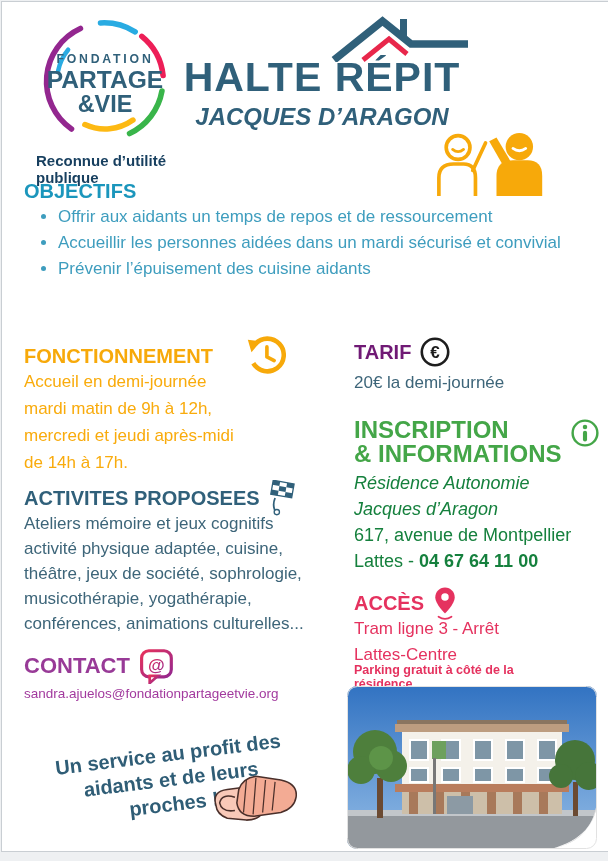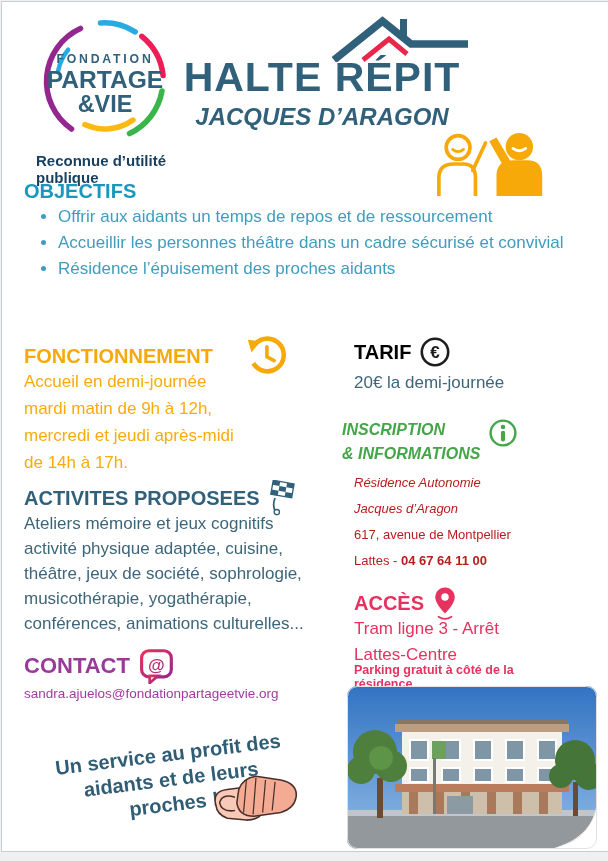--- a/index.html
+++ b/index.html
@@ -24,24 +24,24 @@
   
   .fon-h{left:22px;top:334px;font-size:20px;color:#f7a90a;gap:33px;}
   .fon-b{left:22px;top:366px;width:310px;font-size:17px;line-height:27px;color:#f9ab0c;}
   .act-h{left:22px;top:478px;font-size:20px;color:#30607a;}
   .act-b{left:22px;top:509px;width:330px;font-size:17px;line-height:25px;color:#3d6579;}
   .con-h{left:22px;top:646px;font-size:22px;color:#983a97;}
   .con-e{left:22px;top:684px;width:330px;font-size:13.5px;font-weight:normal;color:#a23a9e;text-decoration:none;display:block;}
   .tagline{left:14px;top:740px;width:310px;text-align:center;font-size:20px;line-height:25px;font-weight:bold;color:#2f5d76;transform:rotate(-7deg);}
   .hands{left:210px;top:762px;width:86px;height:74px;}
   
-  .tar-h{left:352px;top:334px;font-size:20px;color:#000000;}
+  .tar-h{left:352px;top:334px;font-size:20px;color:#701a75;}
   .tar-b{left:352px;top:371px;width:240px;font-size:17px;color:#3d6579;}
-  .ins-h{left:340px;top:416px;font-size:16px;line-height:24px;color:#44a648;font-style:italic;}
-  .ins-b{left:352px;top:468px;width:245px;font-size:13px;line-height:26px;color:#b91c1c;}
+  .ins-h{left:352px;top:416px;font-size:24px;line-height:24px;color:#44a648;}
+  .ins-b{left:352px;top:468px;width:245px;font-size:18px;line-height:26px;color:#15803d;}
   .ins-b .it{font-style:italic;}
   .ins-b .ph{font-weight:bold;}
   .acc-h{left:352px;top:584px;font-size:20px;color:#e5325f;}
   .acc-b{left:352px;top:614px;width:245px;font-size:17px;line-height:26px;color:#e5325f;}
   .acc-n{left:352px;top:661px;width:210px;font-size:12.5px;font-weight:bold;color:#e5325f;}
   .photo{left:345px;top:684px;width:250px;height:163px;}
 </style>
 </head>
 <body>
 
@@ -84,22 +84,22 @@
       <circle cx="101" cy="16" r="15"></circle>
       <path d="M76,70 L76,48 Q76,31 94,31 L110,31 Q126,31 126,48 L126,70 Z"></path>
       <path d="M84,38 L68,10 L76,6 L92,33 Z"></path>
     </g>
     <path d="M94,18 Q101,23 108,18" stroke="#ffffff" stroke-width="3" fill="none" stroke-linecap="round"></path>
   </svg>
 
   <div class="abs obj-h">OBJECTIFS</div>
   <ul class="abs obj-list">
     <li>Offrir aux aidants un temps de repos et de ressourcement</li>
-    <li>Accueillir les personnes théâtre dans un cadre sécurisé et convivial</li>
-    <li>Résidence l’épuisement des proches aidants</li>
+    <li>Accueillir les personnes aidées dans un mardi sécurisé et convivial</li>
+    <li>Prévenir l’épuisement des cuisine aidants</li>
   </ul>
 
   <div class="abs sec fon-h">
     <span>FONCTIONNEMENT</span>
     <svg width="40" height="40" viewBox="0 0 44 44">
       <path d="M10,9 A18,18 0 1 1 8,30" fill="none" stroke="#f7a90a" stroke-width="5"></path>
       <path d="M2,4 L16,6 L6,18 Z" fill="#f7a90a"></path>
       <path d="M23,12 L23,23 L31,27" fill="none" stroke="#f7a90a" stroke-width="4" stroke-linecap="round" stroke-linejoin="round"></path>
     </svg>
   </div>

